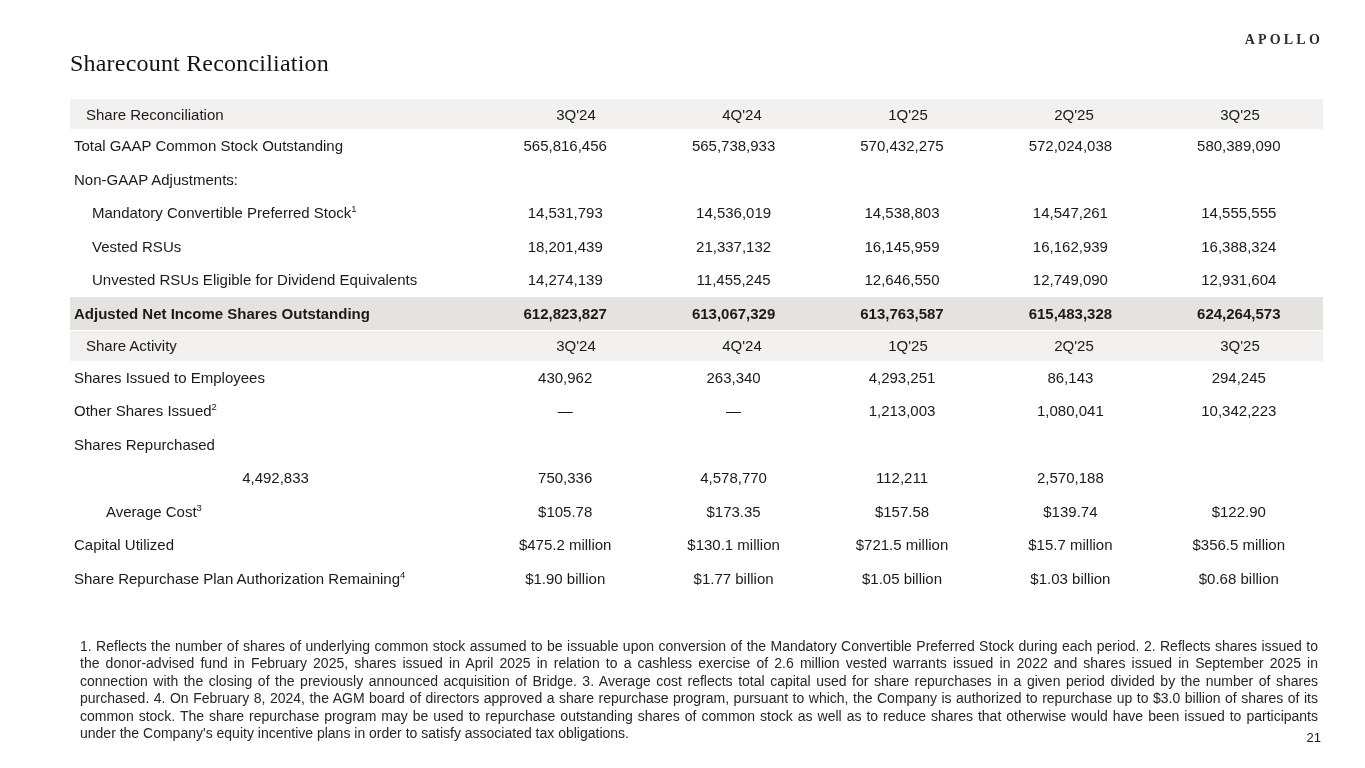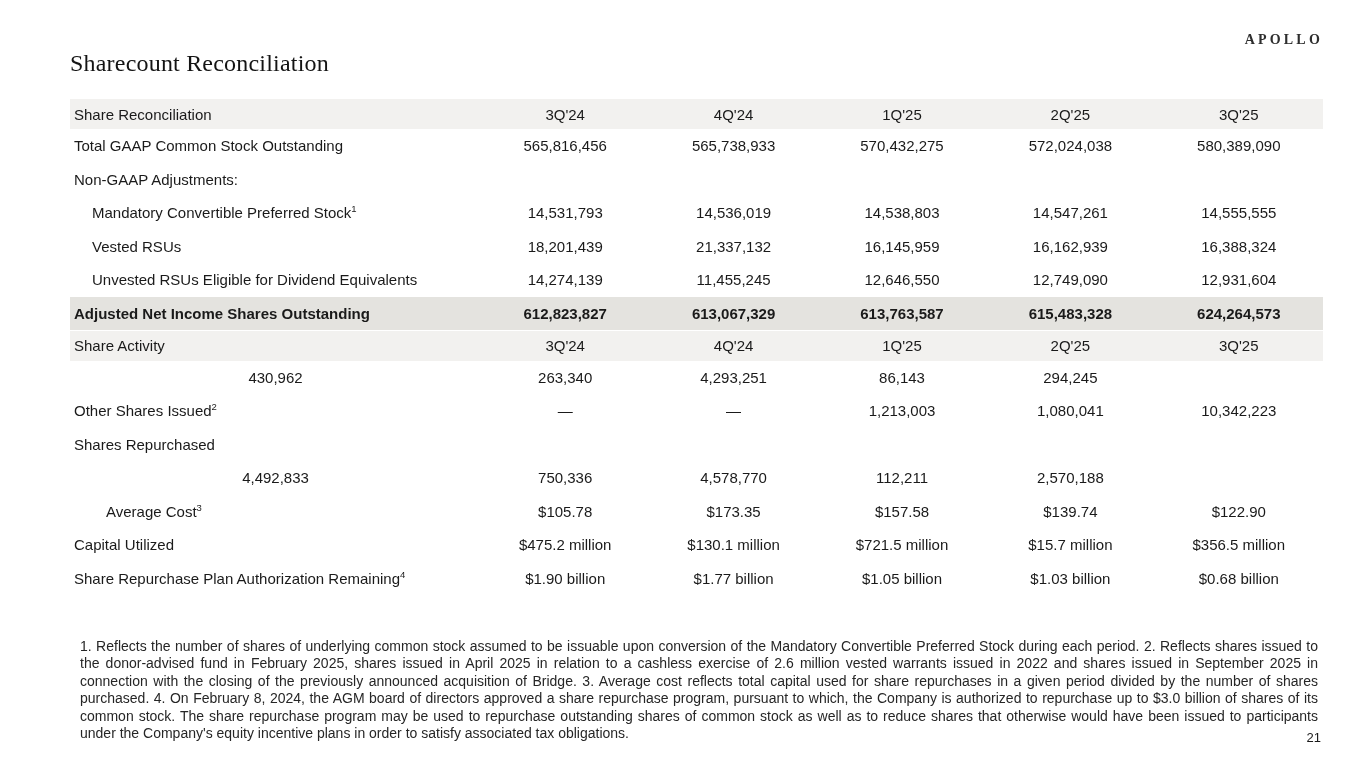--- a/index.html
+++ b/index.html
@@ -43,20 +43,21 @@
   .row {
     display: grid;
     grid-template-columns: 411px repeat(5, 1fr);
     align-items: center;
     height: 33.5px;
     font-size: 15px;
   }
   .header-row {
     height: 30px;
     background: var(--header-band, #f2f1ef);
+    padding-left: 12px;
   }
   .total-row {
     height: 33px;
     background: var(--total-band, #e4e3df);
     font-weight: bold;
   }
   .label-cell {
     padding-left: 4px;
     text-align: left;
     white-space: nowrap;
@@ -156,20 +157,21 @@
     <div class="data-table">
       <div class="row header-row">
         <div class="label-cell">Share Activity</div>
         <div class="value-cell">3Q'24</div>
         <div class="value-cell">4Q'24</div>
         <div class="value-cell">1Q'25</div>
         <div class="value-cell">2Q'25</div>
         <div class="value-cell">3Q'25</div>
       </div>
       <div class="row">
+        <div class="label-cell indent-0"><span>Shares Issued to Employees</span></div>
         <div class="value-cell">430,962</div>
         <div class="value-cell">263,340</div>
         <div class="value-cell">4,293,251</div>
         <div class="value-cell">86,143</div>
         <div class="value-cell">294,245</div>
       </div>
       <div class="row">
         <div class="label-cell indent-0"><span>Other Shares Issued</span><sup class="fnref">2</sup></div>
         <div class="value-cell">—</div>
         <div class="value-cell">—</div>

